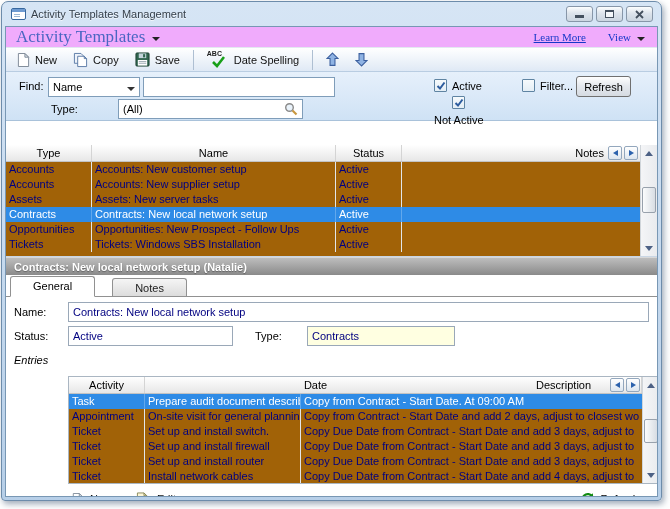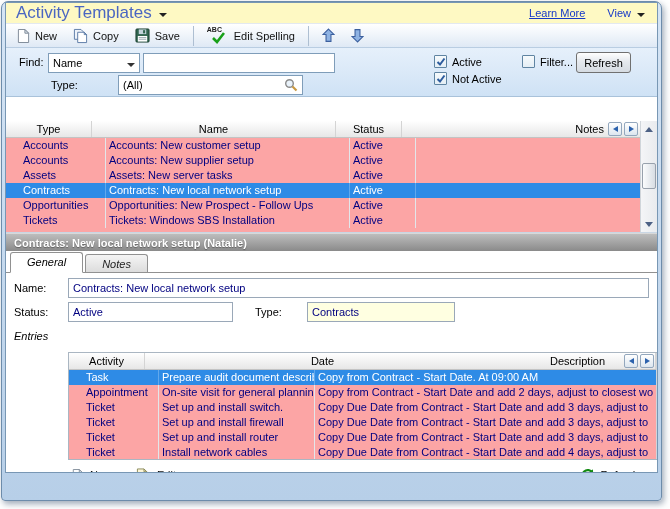--- a/index.html
+++ b/index.html
@@ -22,21 +22,21 @@
   .titlebar-text { color:#35404c; flex:1; text-shadow:0 1px 0 rgba(255,255,255,.7); }
   .win-buttons { display:flex; gap:3px; }
   .win-btn { width:27px; height:16px; border:1px solid #8796a8; border-radius:3px;
     background:linear-gradient(#fdfefe,#dde4ec 45%,#ccd6e1); display:flex; align-items:center; justify-content:center; cursor:pointer; }
   .glyph-min { width:9px; height:3px; background:#44505e; margin-top:5px; }
   .glyph-max { width:9px; height:8px; border:1px solid #44505e; border-top-width:2px; background:#f4f7fa; }
 
   .content { height:471px; border:1px solid #7897b4; background:#fff; display:flex; flex-direction:column; overflow:hidden; }
 
   
-  .page-header { height:30px; background:#fef9c3; display:flex; align-items:center; padding:0 12px 0 10px; border-bottom:1px solid #e3e9f0; }
+  .page-header { height:30px; background:#f0abfc; display:flex; align-items:center; padding:0 12px 0 10px; border-bottom:1px solid #e3e9f0;font-family:Liberation Serif, serif; }
   .page-title { font-size:17px; color:#4a66c2; display:flex; align-items:center; gap:7px; }
   .caret-down { width:0; height:0; border-left:4px solid transparent; border-right:4px solid transparent; border-top:4px solid #222; margin-top:3px; }
   .header-links { margin-left:auto; display:flex; align-items:center; gap:22px; }
   .link { color:#1538c8; text-decoration:underline; cursor:pointer;padding-left:24px; }
   .view-menu { color:#1538c8; display:flex; align-items:center; gap:6px; cursor:pointer; }
 
   
   .toolbar { height:30px; background:linear-gradient(#ffffff,#dfe9f5); border-bottom:1px solid #b9cde2; display:flex; align-items:center; padding:0 4px; gap:2px; }
   .tb-btn { display:flex; align-items:center; gap:5px; padding:3px 7px; border-radius:2px; cursor:pointer; color:#111; }
   .tb-sep { width:1px; height:20px; background:#aebfd2; margin:0 4px; }
@@ -49,25 +49,25 @@
   .fb-label { position:absolute; color:#000; }
   .combo { position:absolute; background:#fff; border:1px solid #7f9db9; height:20px; display:flex; align-items:center; padding:0 4px; cursor:pointer; }
   .combo .caret-down { margin-left:auto; border-top-color:#333; }
   .textbox { position:absolute; background:#fff; border:1px solid #7f9db9; height:20px; padding:0 4px; font-family:inherit; font-size:11px; }
   .checkbox-row { position:absolute; display:flex; align-items:center; gap:5px; cursor:pointer; }
   .cb-box { width:13px; height:13px; border:1px solid #5f84a2; background:linear-gradient(#f6fafc,#e4eef5); border-radius:1px; display:flex; align-items:center; justify-content:center; flex:none; }
   .refresh-btn { position:absolute; width:55px; height:21px; border:1px solid #707070; border-radius:3px;
     background:linear-gradient(#fefefe,#e5e9ee 45%,#d5dbe2); display:flex; align-items:center; justify-content:center; cursor:pointer; color:#000; }
 
   
-  .grid-wrap { display:flex; background:#fca5a5;margin-top:24px; }
+  .grid-wrap { display:flex; background:#a16207;margin-top:24px; }
   .grid-main { flex:1; overflow:hidden; position:relative; }
   .grid-header { display:flex; height:17px; line-height:16px; background:linear-gradient(#ffffff,#e7e7e7); border-bottom:1px solid #c3c3c3; color:#000; position:relative; }
   .gh-cell { text-align:center; border-right:1px solid #d4d4d4; overflow:hidden; white-space:nowrap; }
-  .grid-row { display:flex; height:15px; line-height:15px; color:#000080;padding-left:14px; }
+  .grid-row { display:flex; height:15px; line-height:15px; color:#000080; }
   .gr-cell { padding:0 3px; border-right:1px solid #e2e6ea; overflow:hidden; white-space:nowrap; }
   .grid-row.sel { background:#2e8be6; color:#fff; }
   .grid-row.sel .gr-cell { border-right-color:rgba(255,255,255,.25); }
   .col-nav { position:absolute; right:2px; top:1px; display:flex; gap:2px; }
   .nav-btn { width:14px; height:14px; border:1px solid #93a7bd; border-radius:2px; background:linear-gradient(#ffffff,#dde6ef); display:flex; align-items:center; justify-content:center; cursor:pointer; }
   .tri-left { width:0; height:0; border-top:3px solid transparent; border-bottom:3px solid transparent; border-right:5px solid #2c62ad; }
   .tri-right { width:0; height:0; border-top:3px solid transparent; border-bottom:3px solid transparent; border-left:5px solid #2c62ad; }
 
   .vscroll { width:17px; background:linear-gradient(90deg,#f4f5f7,#e9ebee); border-left:1px solid #d0d5da; position:relative; flex:none; }
   .sb-btn { position:absolute; left:0; width:16px; height:16px; display:flex; align-items:center; justify-content:center; cursor:pointer; }
@@ -78,21 +78,21 @@
 
   .templates-grid { height:112px; border-bottom:1px solid #c9d6e4; flex:none; }
   .templates-grid .c-type { width:86px; } .templates-grid .c-name { width:244px; }
   .templates-grid .c-status { width:66px; } .templates-grid .c-notes { flex:1; border-right:none; }
   .templates-grid .gh-cell.c-notes { text-align:right; padding-right:36px; }
 
   
   .section-header { height:18px; background:linear-gradient(#bdbdbd,#8a8a8a); color:#fff; font-weight:bold; line-height:18px; padding-left:8px; flex:none;
     border-top:1px solid #d8d8d8; text-shadow:0 1px 1px rgba(0,0,0,.35); }
   .tabstrip { height:22px; display:flex; align-items:flex-end; padding-left:4px; background:#fff; border-bottom:1px solid #919191; flex:none; }
-  .tab { padding:3px 16px 2px; border:1px solid #919191; border-bottom:none; border-radius:3px 3px 0 0; cursor:pointer; margin-right:2px;font-style:italic; }
+  .tab { padding:3px 22px 2px; border:1px solid #919191; border-bottom:none; border-radius:3px 3px 0 0; cursor:pointer; margin-right:17px; }
   .tab.active { background:#fff; height:21px; position:relative; top:1px; border-bottom:1px solid #fff; font-size:11px; }
   .tab.inactive { background:linear-gradient(#f5f5f5,#dcdcdc); height:18px; color:#222; }
 
   .tab-panel { flex:1; background:#fff; padding:5px 8px 0 8px; display:flex; flex-direction:column; }
   .field-row { display:flex; align-items:center; margin-bottom:4px; }
   .field-label { width:54px; flex:none; color:#000; }
   .field-input { height:20px; border:1px solid #9aa8b8; background:#fff; color:#000080; padding:0 4px; font-family:inherit; font-size:11px; }
   .name-input { flex:1; }
   .status-input { width:165px; }
   .type-label2 { width:52px; margin-left:22px; flex:none; }
@@ -106,20 +106,37 @@
 
   .panel-footer { height:30px; display:flex; align-items:center; padding:0 4px 0 58px; }
   .pf-btn { display:flex; align-items:center; gap:6px; margin-right:24px; cursor:pointer; color:#111; }
   .pf-refresh { margin-left:auto; margin-right:6px; display:flex; align-items:center; gap:5px; cursor:pointer; }
 </style>
 </head>
 <body>
 
 <div class="window">
 
+  <div class="titlebar">
+    <span class="titlebar-icon"></span>
+    <span class="titlebar-text">Activity Templates Management</span>
+    <span class="win-buttons">
+      <span class="win-btn">
+          <span class="glyph-min"></span>
+        </span>
+      <span class="win-btn">
+          <span class="glyph-max"></span>
+        </span>
+      <span class="win-btn">
+        <svg width="9" height="9" viewBox="0 0 9 9">
+            <path d="M1 1 L8 8 M8 1 L1 8" stroke="#44505e" stroke-width="1.8"></path>
+          </svg>
+      </span>
+    </span>
+  </div>
 
   <div class="content">
 
     <div class="page-header">
       <span class="page-title">
         <span>Activity Templates</span>
         <span class="caret-down"></span>
       </span>
       <span class="header-links">
         <a class="link">Learn More</a>
@@ -157,21 +174,21 @@
         <span>Save</span>
       </span>
       <span class="tb-sep"></span>
       <span class="tb-btn">
         <span class="abc-check">
           <span class="abc">ABC</span>
           <svg width="14" height="12" viewBox="0 0 14 12" style="position:absolute;left:4px;top:5px">
             <path d="M2 6 L6 10 L13 1" stroke="#18a018" stroke-width="2.6" fill="none"></path>
           </svg>
         </span>
-        <span>Edit Spelling</span>
+        <span>Date Spelling</span>
       </span>
       <span class="tb-sep"></span>
       <span class="tb-btn">
         <svg width="13" height="15" viewBox="0 0 12 14">
           <path d="M6 1 L11 6 H8.3 V12.5 H3.7 V6 H1 Z" fill="#8fb3e3" stroke="#3b5f9e"></path>
         </svg>
       </span>
       <span class="tb-btn">
         <svg width="13" height="15" viewBox="0 0 12 14">
           <path d="M6 13 L1 8 H3.7 V1.5 H8.3 V8 H11 Z" fill="#8fb3e3" stroke="#3b5f9e"></path>
@@ -195,21 +212,21 @@
         </svg>
       </span>
       <span class="checkbox-row" style="left:428px; top:7px;">
         <span class="cb-box">
           <svg width="10" height="10" viewBox="0 0 10 10">
               <path d="M1.5 5 L4 7.5 L8.5 1.5" stroke="#2d5c9e" stroke-width="2" fill="none"></path>
             </svg>
         </span>
         <span>Active</span>
       </span>
-      <span class="checkbox-row" style="left:428px; top:24px;">
+      <span class="checkbox-row" style="left:428px; top:24px;flex-direction:column;">
         <span class="cb-box">
           <svg width="10" height="10" viewBox="0 0 10 10">
               <path d="M1.5 5 L4 7.5 L8.5 1.5" stroke="#2d5c9e" stroke-width="2" fill="none"></path>
             </svg>
         </span>
         <span>Not Active</span>
       </span>
       <span class="checkbox-row" style="left:516px; top:7px;">
         <span class="cb-box"></span>
         <span>Filter...</span>

